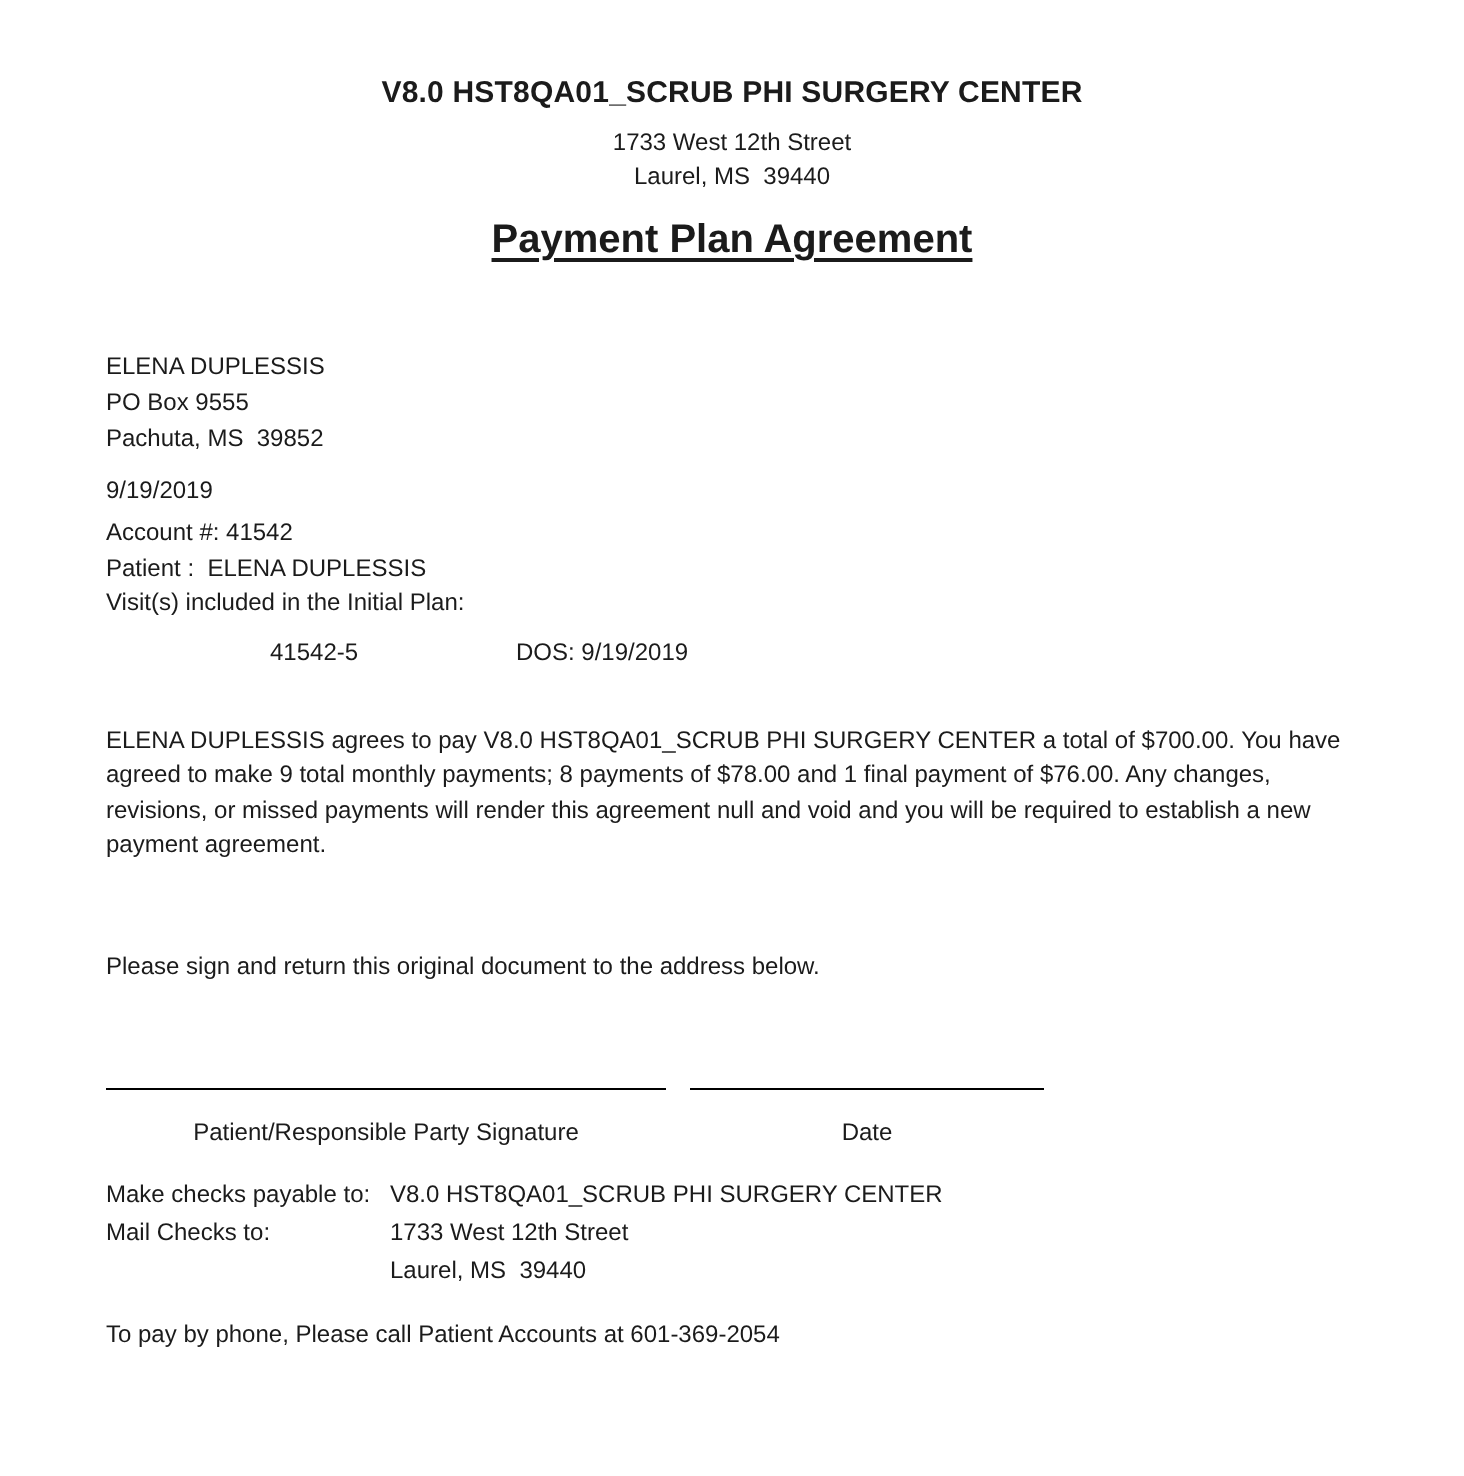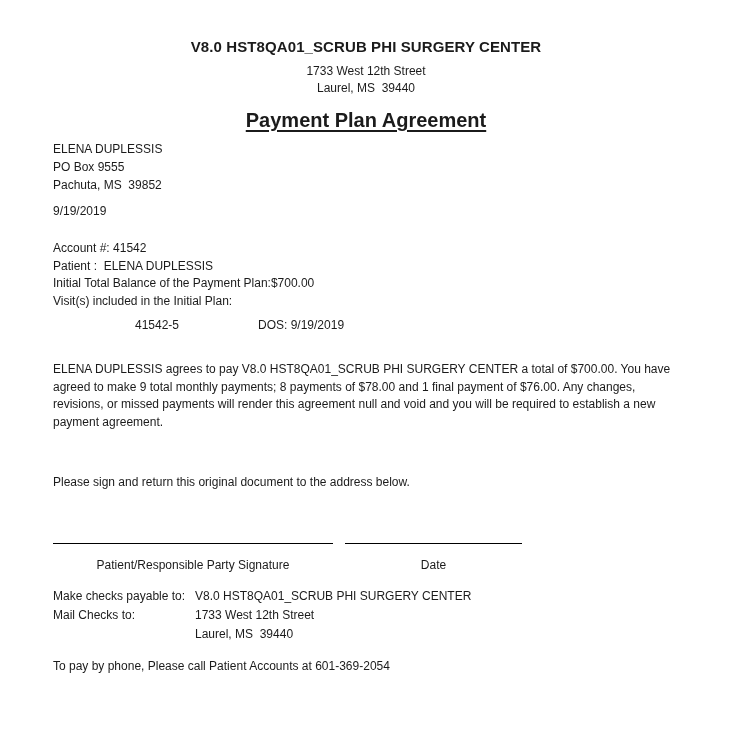--- a/index.html
+++ b/index.html
@@ -33,29 +33,29 @@
   .doc-title {
     margin: 10px 0 0 0;
     font-size: 20px;
     line-height: 26px;
     font-weight: bold;
     text-decoration: underline;
     text-decoration-thickness: 2px;
     text-underline-offset: 3px;
   }
   .recipient {
-    margin-top: 7px;
+    margin-top: 41px;
     line-height: 18px;
   }
   .letter-date {
     margin-top: 8px;
     line-height: 18px;
   }
   .account {
-    margin-top: 20px;
+    margin-top: 4px;
     line-height: 17.5px;
   }
   .visit-row {
     margin-top: 6px;
     line-height: 18px;
     padding-left: 82px;
   }
   .visit-id {
     display: inline-block;
     width: 123px;
@@ -109,21 +109,20 @@
     <div>ELENA DUPLESSIS</div>
     <div>PO Box 9555</div>
     <div>Pachuta, MS&nbsp; 39852</div>
   </div>
 
   <div class="letter-date">9/19/2019</div>
 
   <div class="account">
     <div>Account #: 41542</div>
     <div>Patient :&nbsp; ELENA DUPLESSIS</div>
-    <div>Initial Total Balance of the Payment Plan:$700.00</div>
     <div>Visit(s) included in the Initial Plan:</div>
   </div>
 
   <div class="visit-row">
     <span class="visit-id">41542-5</span><span>DOS: 9/19/2019</span>
   </div>
 
 
   <p class="para p2">ELENA DUPLESSIS agrees to pay V8.0 HST8QA01_SCRUB PHI SURGERY CENTER a total of $700.00. You have agreed to make 9 total monthly payments; 8 payments of $78.00 and 1 final payment of $76.00. Any changes, revisions, or missed payments will render this agreement null and void and you will be required to establish a new payment agreement.</p>
 

